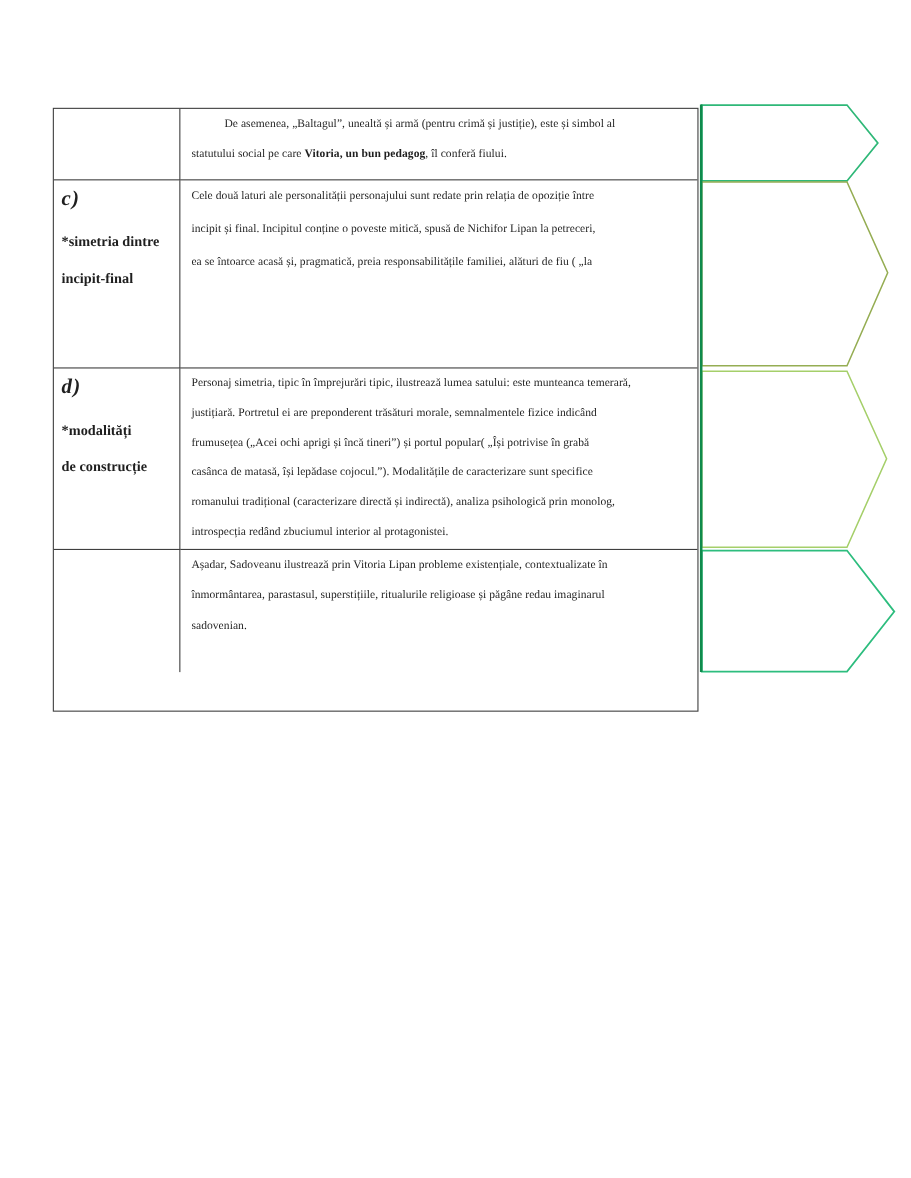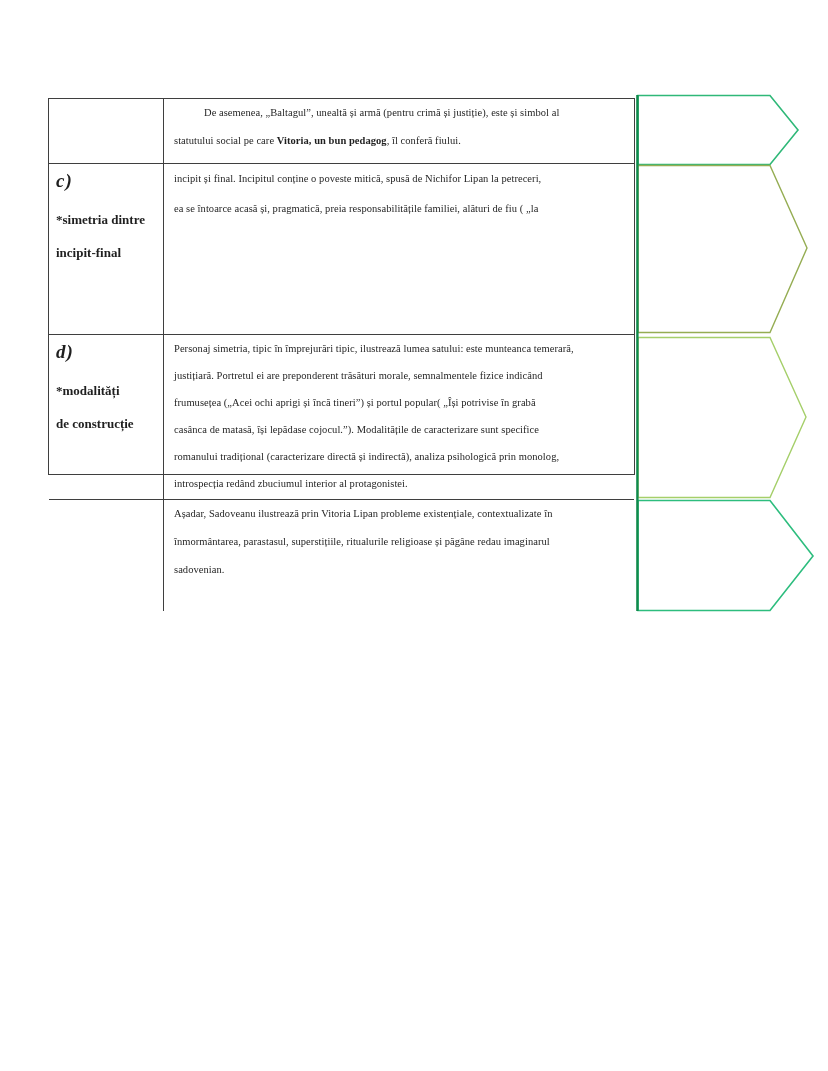--- a/index.html
+++ b/index.html
@@ -1,18 +1,18 @@
 <!DOCTYPE html>
 <html><head>
 <meta charset="utf-8">
 <style>
   html,body{margin:0;padding:0;background:#ffffff;}
   .page{position:relative;width:828px;height:1071px;background:#ffffff;overflow:hidden;
         font-family:"Liberation Serif",serif;color:#1f1f1f;}
-  .doc-table{position:absolute;left:48px;top:98px;width:587px;height:377px;
+  .doc-table{position:absolute;left:48px;top:98px;width:587px;height:549px;
              border:1px solid #3f3f3f;box-sizing:border-box;
              display:grid;grid-template-columns:115px 1fr;
              grid-template-rows:65px 171px 165px 111px;}
   .cell{border-right:1px solid #3f3f3f;border-bottom:1px solid #3f3f3f;
         box-sizing:border-box;overflow:hidden;}
   .cell.last-row{border-bottom:none;}
   .cell.right{border-right:none;padding:0 8px 0 10px;}
   .line{white-space:nowrap;font-size:10.5px;letter-spacing:0.05px;}
   .r1 .line{line-height:28px;} .r1{padding-top:4px;}
   .r2 .line{line-height:30px;} .r2{padding-top:16px;}
@@ -38,20 +38,21 @@
       <div class="line indented">De asemenea, „Baltagul”, unealtă și armă (pentru crimă și justiție), este și   simbol al</div>
       <div class="line"><span>statutului social pe care </span><b class="inline-bold">Vitoria, un bun pedagog</b><span>,  îl conferă fiului.</span></div>
     </div>
 
     <div class="cell label-cell">
       <div class="label-big">c)</div>
       <div class="label-line">*simetria dintre</div>
       <div class="label-line second">incipit-final</div>
     </div>
     <div class="cell right r2">
+      <div class="line">Cele două laturi ale personalității personajului sunt redate prin relația de opoziție între</div>
       <div class="line">incipit și final.  Incipitul  conține o poveste mitică, spusă de Nichifor Lipan la petreceri,</div>
       <div class="line">ea se întoarce acasă și, pragmatică,  preia responsabilitățile familiei, alături de fiu ( „la</div>
     </div>
 
     <div class="cell label-cell">
       <div class="label-big">d)</div>
       <div class="label-line">*modalități</div>
       <div class="label-line second">de construcție</div>
     </div>
     <div class="cell right r3">

